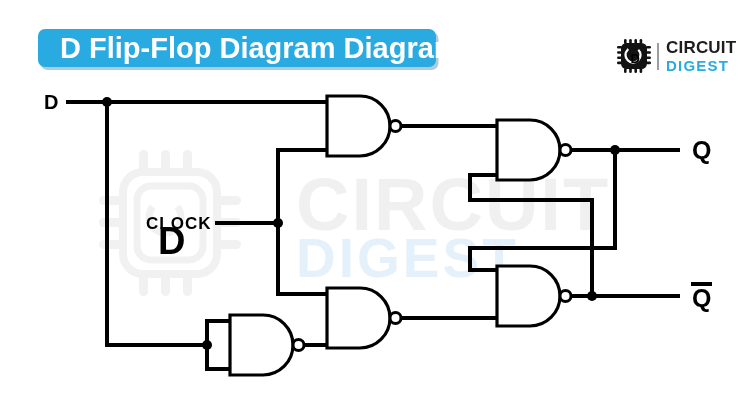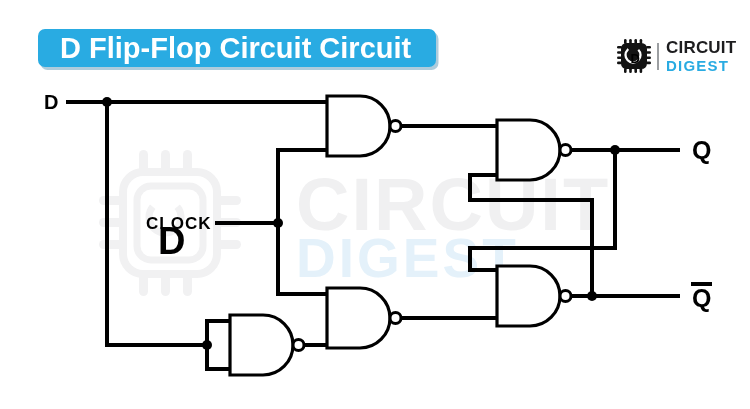--- a/index.html
+++ b/index.html
@@ -55,21 +55,21 @@
         <rect x="99" y="240" width="26" height="9" rx="4.5"></rect>
         <rect x="215" y="196" width="26" height="9" rx="4.5"></rect>
         <rect x="215" y="218" width="26" height="9" rx="4.5"></rect>
         <rect x="215" y="240" width="26" height="9" rx="4.5"></rect>
       </g>
       <text x="158" y="254" font-size="38" fill="#ddecf8" stroke="none">D</text>
     </svg>
   </div>
 
   <div class="banner">
-    <span>D Flip-Flop Circuit Circuit</span>
+    <span>D Flip-Flop Diagram Diagram</span>
   </div>
 
   <div class="logo">
     <svg width="34" height="34" viewBox="0 0 34 34">
       <g fill="#131313">
         <rect x="7" y="0" width="2.6" height="5" rx="1.3"></rect>
           <rect x="12.2" y="0" width="2.6" height="5" rx="1.3"></rect>
         <rect x="17.4" y="0" width="2.6" height="5" rx="1.3"></rect>
           <rect x="22.6" y="0" width="2.6" height="5" rx="1.3"></rect>
         <rect x="7" y="29" width="2.6" height="5" rx="1.3"></rect>

